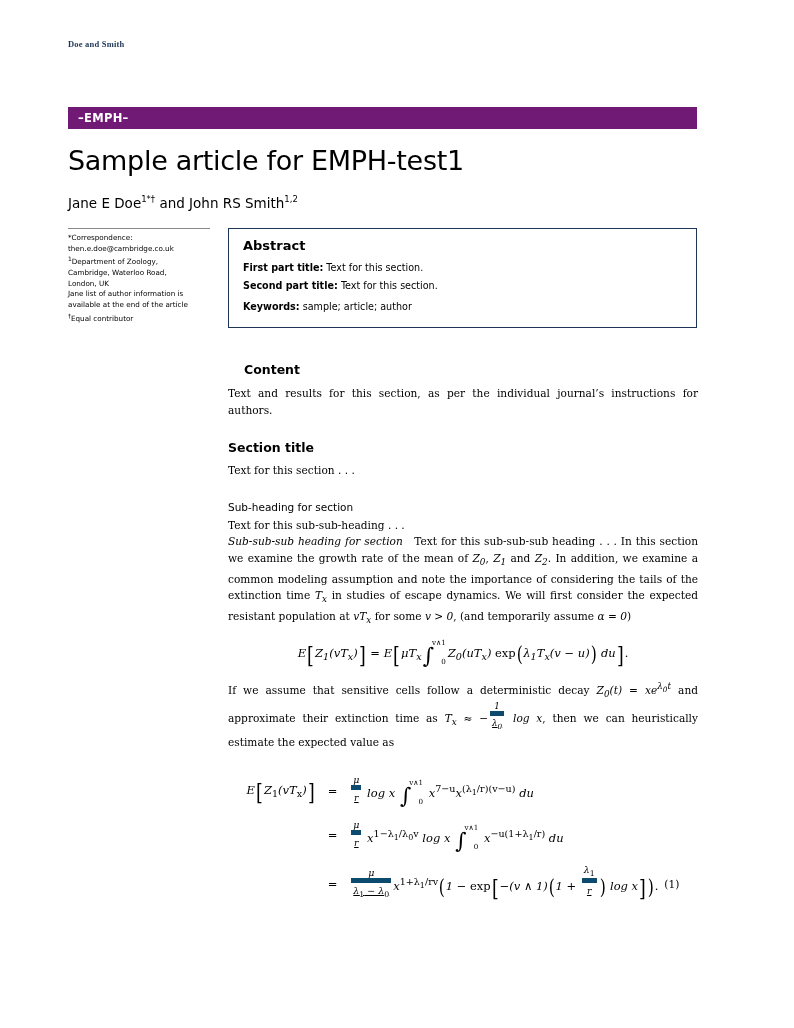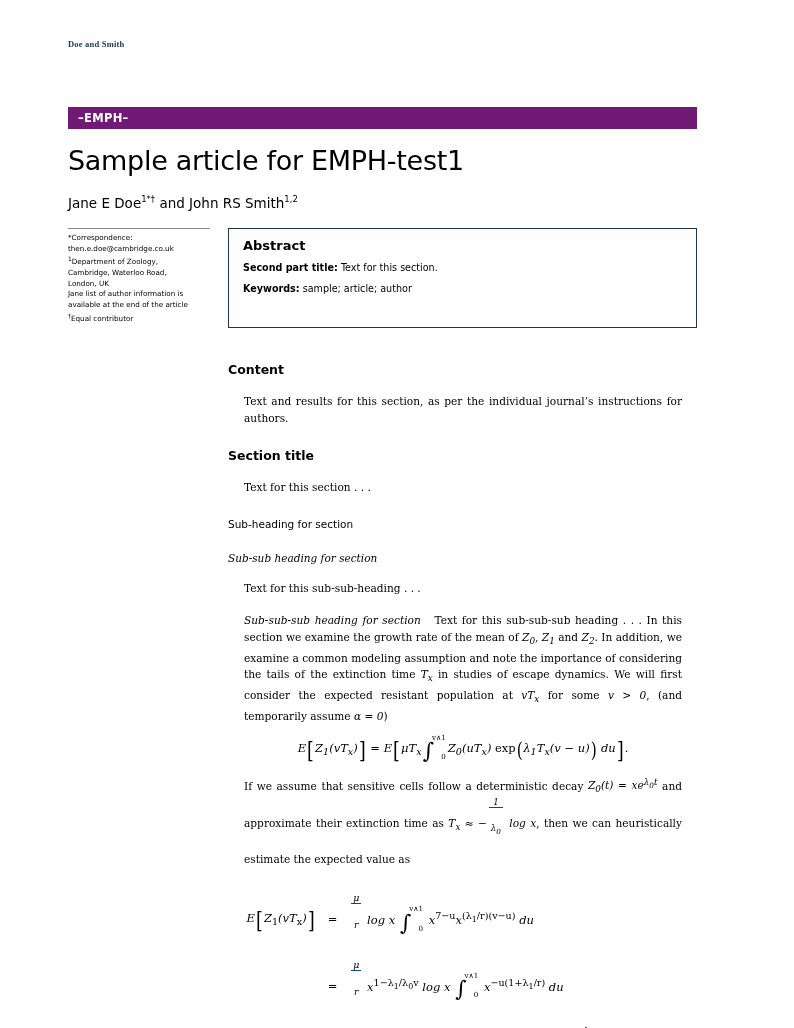--- a/index.html
+++ b/index.html
@@ -140,21 +140,21 @@
   .body-col {
     position: absolute;
     left: 228px;
     top: 362px;
     width: 470px;
   }
   .h1 {
     font-family: "DejaVu Sans", sans-serif;
     font-size: 12.5px;
     font-weight: bold;
-    margin: 0 0 8px 0;
+    margin: 0 0 8px 16px;
   }
   .h2 {
     font-family: "DejaVu Sans", sans-serif;
     font-size: 12.5px;
     font-weight: bold;
     margin: 22px 0 7px 0;
   }
   .h3 {
     font-family: "DejaVu Sans", sans-serif;
     font-size: 10.5px;
@@ -164,21 +164,21 @@
   .h4 {
     font-family: "DejaVu Serif", serif;
     font-style: italic;
     font-size: 10.5px;
     margin: 22px 0 4px 0;
   }
   p.para {
     font-family: "DejaVu Serif", serif;
     font-size: 10.6px;
     line-height: 16.6px;
-    margin: 16px;
+    margin: 0;
     text-align: justify;
   }
   .runin {
     font-style: italic;
   }
   .gap-l { margin-top: 14px; }
 
   
   .math {
     font-family: "DejaVu Serif", serif;
@@ -195,21 +195,21 @@
   }
   .frac {
     display: inline-block;
     vertical-align: -0.45em;
     text-align: center;
     font-size: 0.82em;
     line-height: 1.05;
     margin: 0 2px;
   }
   .frac .num { display: block; padding: 0 2px; }
-  .frac .den { display: block; border-top: 1px solid #0c4a6e; padding: 16px 2px; }
+  .frac .den { display: block; border-top: 5px solid #0c4a6e; padding: 3px 2px; text-decoration: underline; }
   .bigint {
     display: inline-block;
     font-size: 1.9em;
     font-style: normal;
     line-height: 0.6;
     vertical-align: -0.28em;
     position: relative;
     margin: 0 1px;
   }
   .intlim {
@@ -285,36 +285,36 @@
     <div>Cambridge, Waterloo Road,</div>
     <div>London, UK</div>
     <div>Jane list of author information is</div>
     <div>available at the end of the article</div>
     <div class="ln"><sup>†</sup><span>Equal contributor</span></div>
   </div>
 
   <div class="abstract-box">
     <div class="abstract-inner">
       <div class="abstract-title">Abstract</div>
+      <div class="abstract-line"><b>First part title:</b><span> Text for this section.</span></div>
       <div class="abstract-line"><b>Second part title:</b><span> Text for this section.</span></div>
       <div class="abstract-keywords"><b>Keywords:</b><span> sample; article; author</span></div>
     </div>
   </div>
 
   <div class="body-col">
 
     <div class="h1">Content</div>
     <p class="para">Text and results for this section, as per the individual journal’s instructions for authors.</p>
 
     <div class="h2">Section title</div>
     <p class="para">Text for this section . . .</p>
 
     <div class="h3">Sub-heading for section</div>
 
-    <div class="h4">Sub-sub heading for section</div>
     <p class="para">Text for this sub-sub-heading . . .</p>
 
     <p class="para gap-l">
       <span class="runin">Sub-sub-sub heading for section</span>&nbsp;&nbsp;
       Text for this sub-sub-sub heading . . . In this section we examine the growth rate of the mean of
       <span class="math">Z<sub>0</sub></span>, <span class="math">Z<sub>1</sub></span> and <span class="math">Z<sub>2</sub></span>.
       In addition, we examine a common modeling assumption and note the importance of considering the tails of the extinction time
       <span class="math">T<sub>x</sub></span> in studies of escape dynamics. We will first consider the expected resistant population at
       <span class="math">vT<sub>x</sub></span> for some <span class="math">v &gt; 0</span>, (and temporarily assume
       <span class="math">α = 0</span>)

